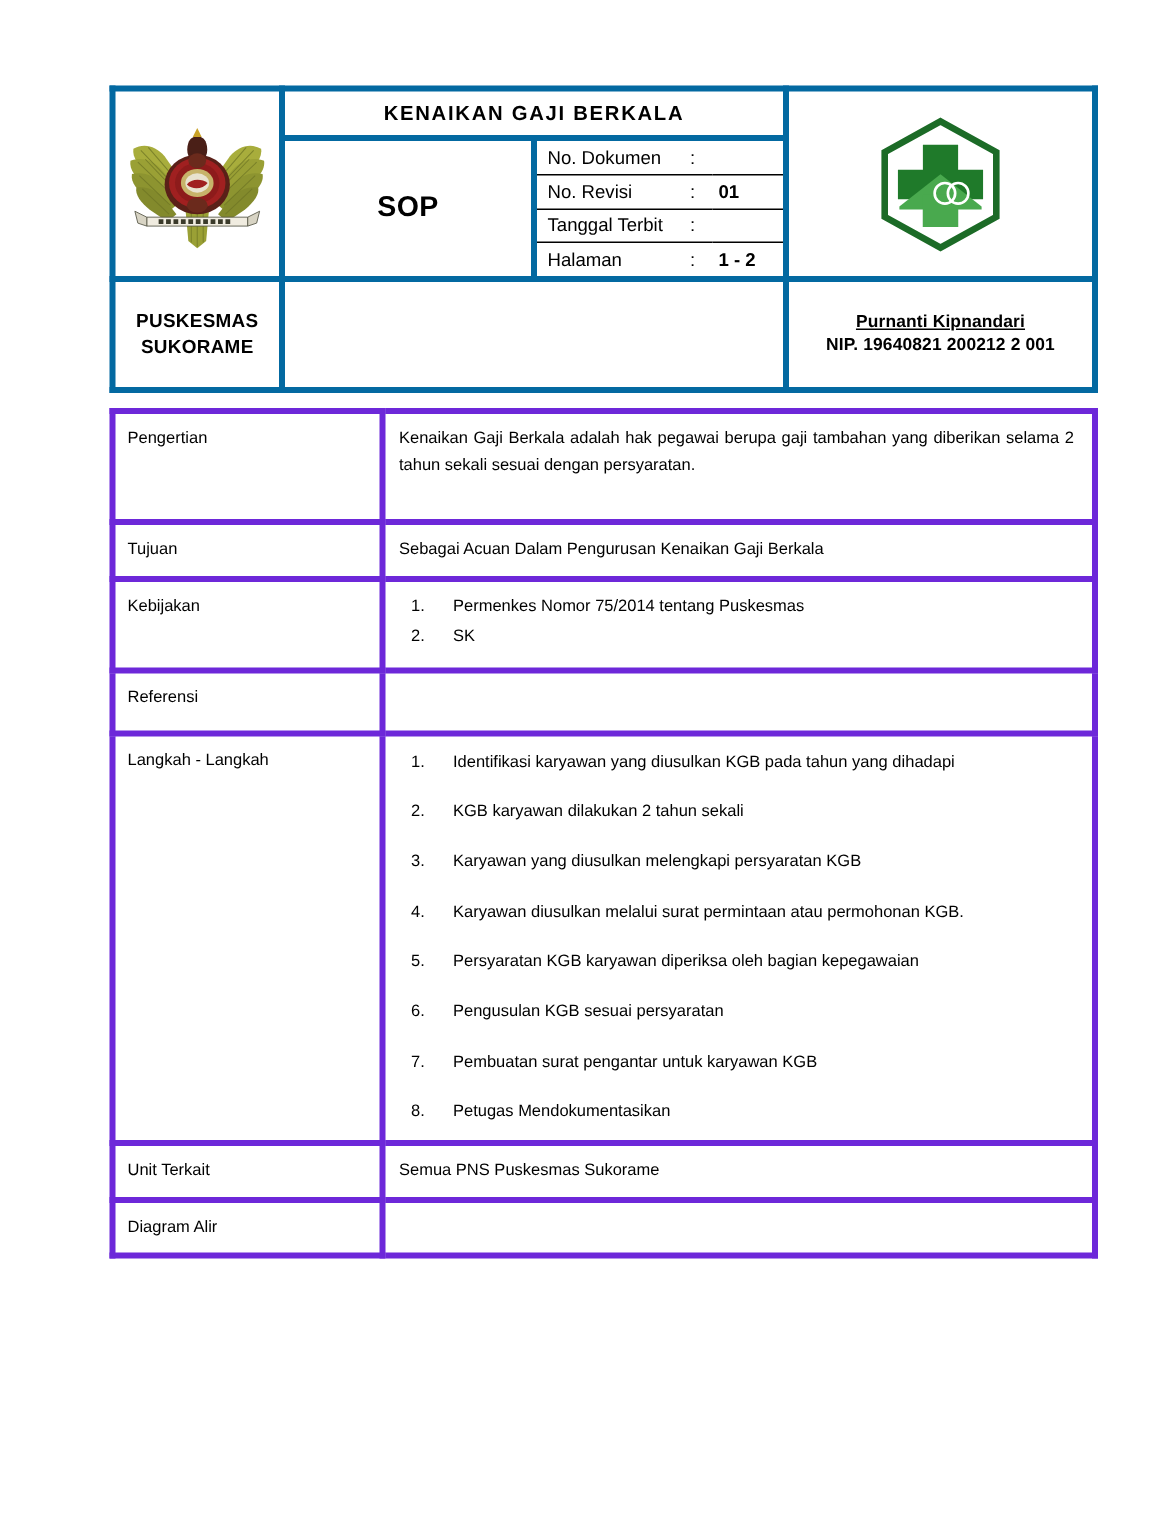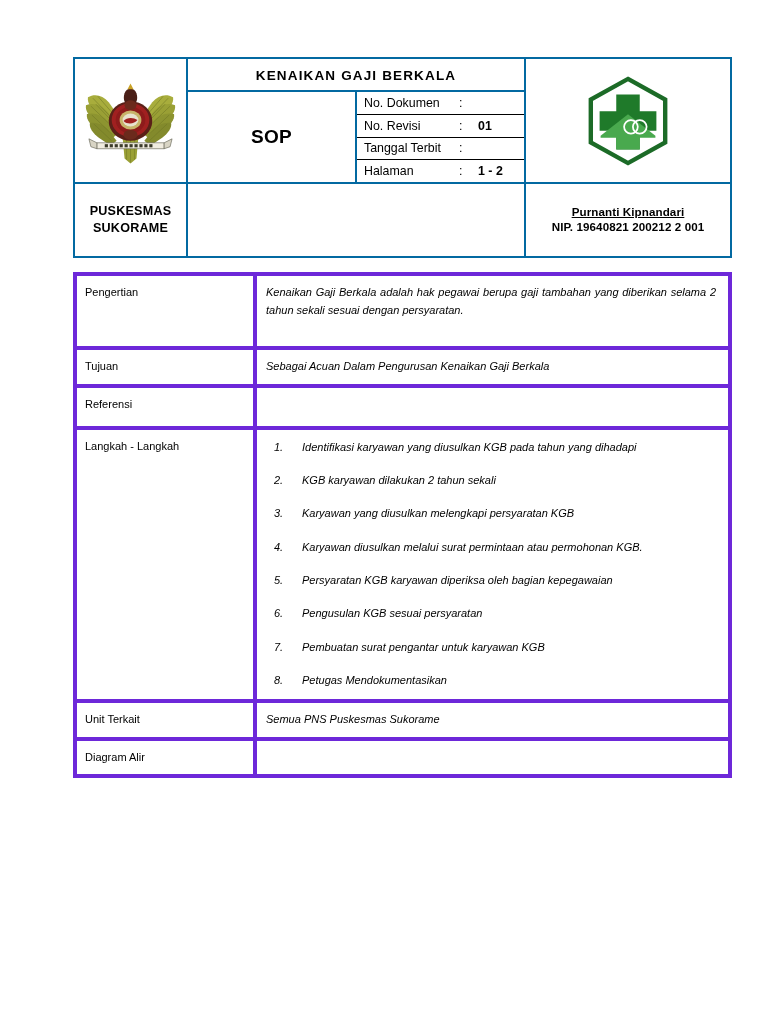--- a/index.html
+++ b/index.html
@@ -23,21 +23,21 @@
   
   .header-table {
     position: absolute;
     left: 73px;
     top: 57px;
     width: 659px;
     border-collapse: collapse;
     table-layout: fixed;
   }
   .header-table td {
-    border: 2px solid #0369a1;
+    border: 4px solid #0369a1;
     padding: 0;
     vertical-align: middle;
   }
 
   .cell-logo-left {
     width: 113px;
     text-align: center;
     vertical-align: middle;
     padding: 4px 0;
   }
@@ -128,21 +128,20 @@
     vertical-align: top;
     font-size: 11px;
     line-height: 1.62;
   }
   .col-label {
     width: 180px;
     padding: 8px 0 8px 8px;
   }
   .col-body {
     padding: 8px 12px 8px 9px;
-    font-style: italic;
   }
   .just { text-align: justify; text-justify: inter-word; }
 
   .row-pengertian td { height: 74px; }
   .row-tujuan td { height: 32px; }
   .row-kebijakan td { height: 61px; }
   .row-referensi td { height: 42px; }
   .row-unit td { height: 30px; }
   .row-diagram td { height: 31px; margin-top: 37px; }
 
@@ -304,20 +303,35 @@
   <table class="content-table">
     <tbody>
         <tr class="row-pengertian">
       <td class="col-label">Pengertian</td>
       <td class="col-body just">Kenaikan Gaji Berkala adalah hak pegawai berupa gaji tambahan yang diberikan selama 2 tahun sekali sesuai dengan persyaratan.</td>
     </tr>
     <tr class="row-tujuan">
       <td class="col-label">Tujuan</td>
       <td class="col-body">Sebagai Acuan Dalam Pengurusan Kenaikan Gaji Berkala</td>
     </tr>
+    <tr class="row-kebijakan">
+      <td class="col-label">Kebijakan</td>
+      <td class="col-body">
+        <ol class="numlist kebij">
+          <li>
+            <span class="num">1.</span>
+            <span>Permenkes Nomor 75/2014 tentang Puskesmas</span>
+          </li>
+          <li>
+            <span class="num">2.</span>
+            <span>SK</span>
+          </li>
+        </ol>
+      </td>
+    </tr>
     <tr class="row-referensi">
       <td class="col-label">Referensi</td>
       <td class="col-body"></td>
     </tr>
     <tr class="row-langkah">
       <td class="col-label">Langkah - Langkah</td>
       <td class="col-body">
         <ol class="numlist steps">
           <li>
             <span class="num">1.</span>

